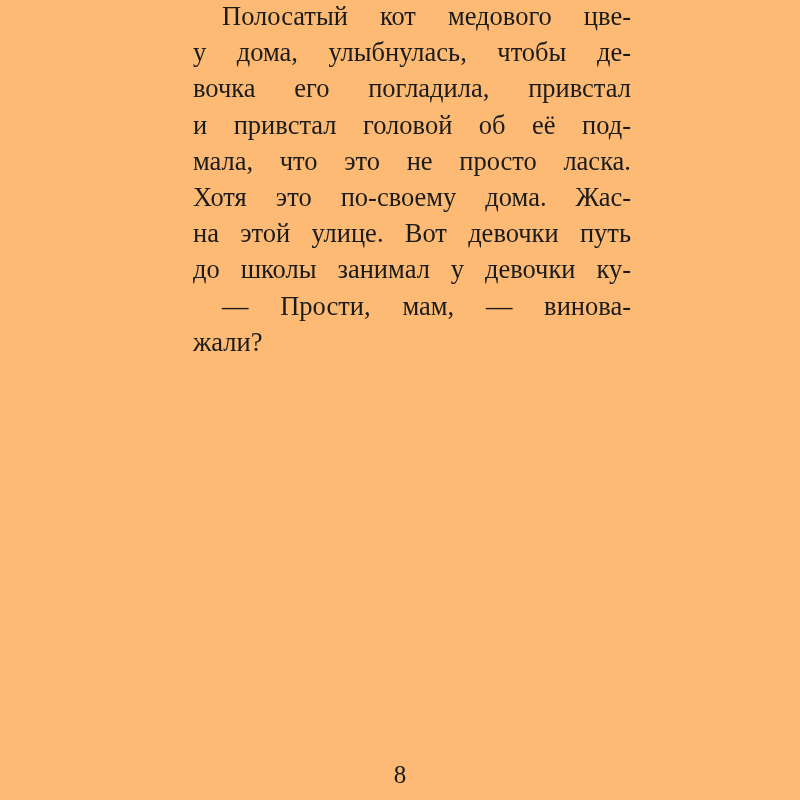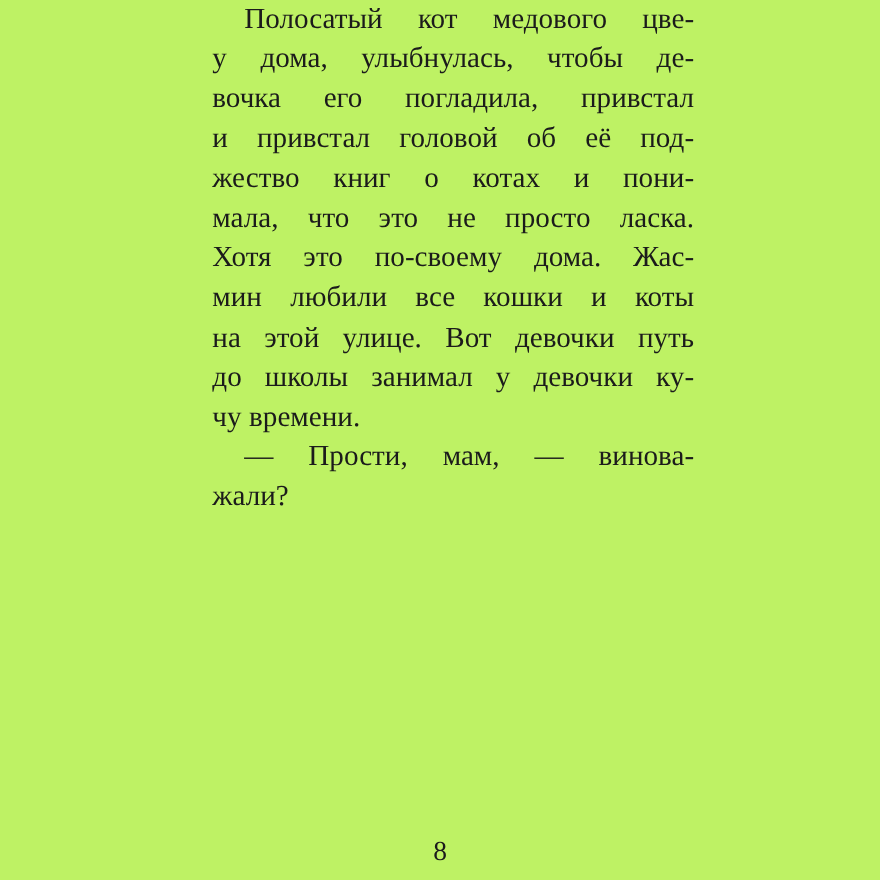--- a/index.html
+++ b/index.html
@@ -17,21 +17,21 @@
     position: relative;
     -webkit-font-smoothing: antialiased;
   }
 
   .page {
     position: absolute;
     left: 0;
     top: 0;
     width: 800px;
     height: 800px;
-    background: #bef264;
+    background: #fdba74;
   }
 
   .text-column {
     position: absolute;
     left: 193px;
     top: -2px;
     width: 438px;
   }
 
   .para {
@@ -83,27 +83,24 @@
 
 <div class="page">
 
   <div class="text-column">
 
     <p class="para">
       <span class="ln first">Полосатый кот медового цве-</span>
       <span class="ln">у дома, улыбнулась, чтобы де-</span>
       <span class="ln">вочка его погладила, привстал</span>
       <span class="ln">и привстал головой об её под-</span>
-      <span class="ln">жество книг о котах и пони-</span>
       <span class="ln">мала, что это не просто ласка.</span>
       <span class="ln">Хотя это по-своему дома. Жас-</span>
-      <span class="ln">мин любили все кошки и коты</span>
       <span class="ln">на этой улице. Вот девочки путь</span>
       <span class="ln">до школы занимал у девочки ку-</span>
-      <span class="ln last">чу времени.</span>
     </p>
 
 
     <p class="para">
       <span class="ln first">— Прости, мам, — винова-</span>
       <span class="ln last">жали?</span>
     </p>
 
   </div>
 

